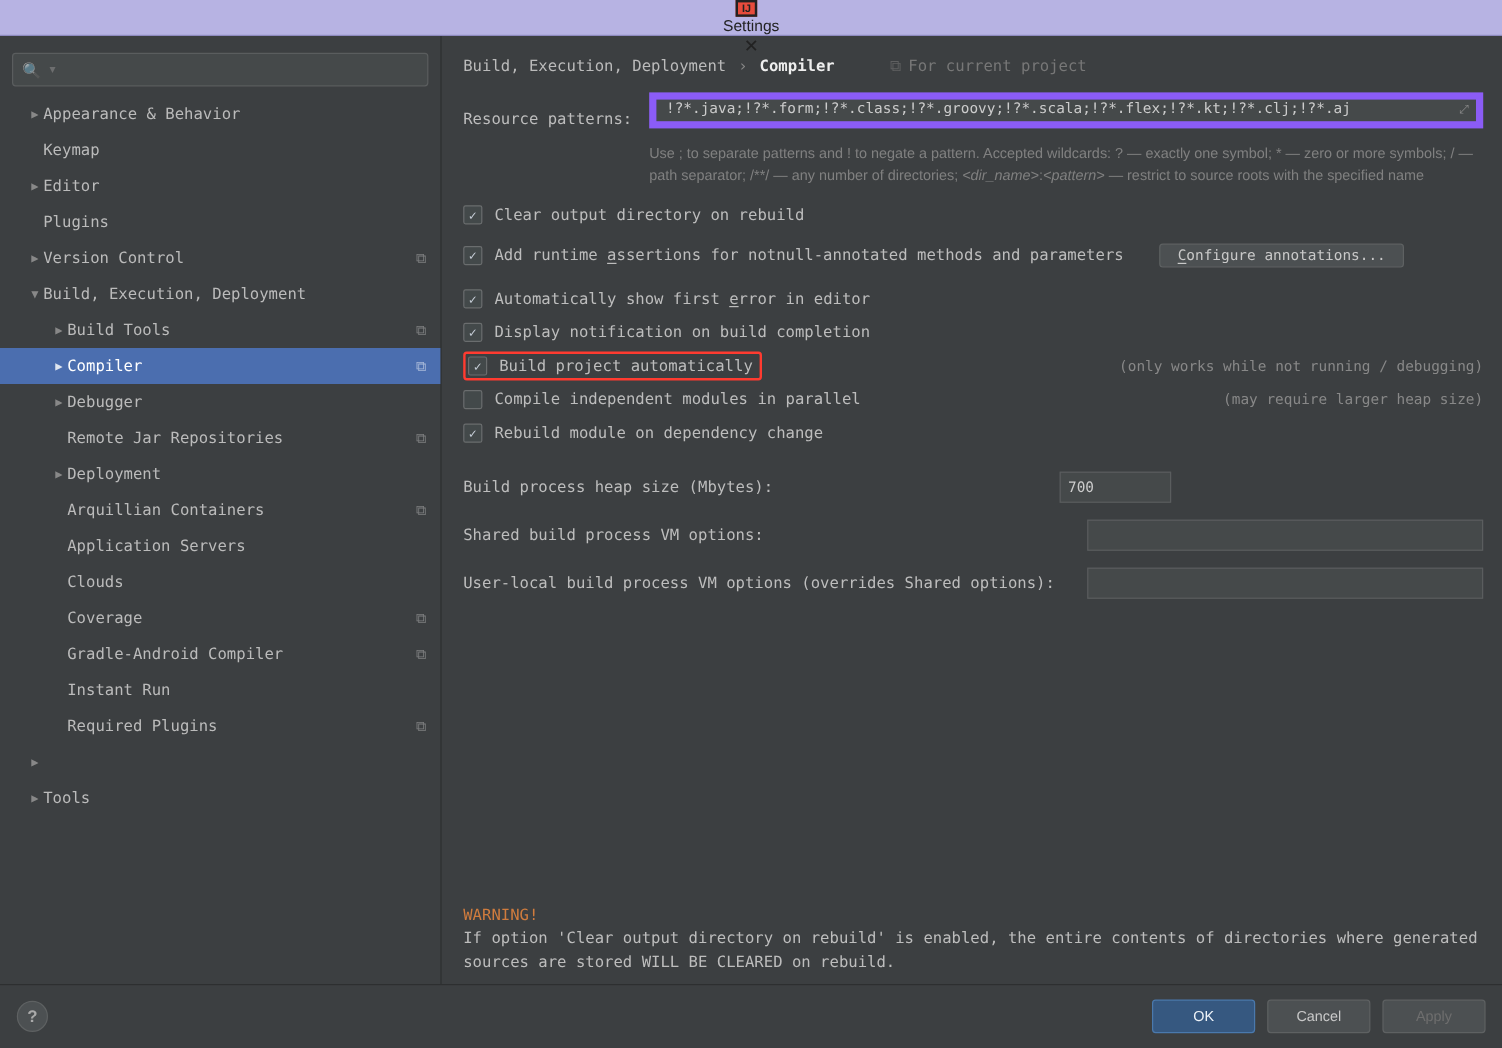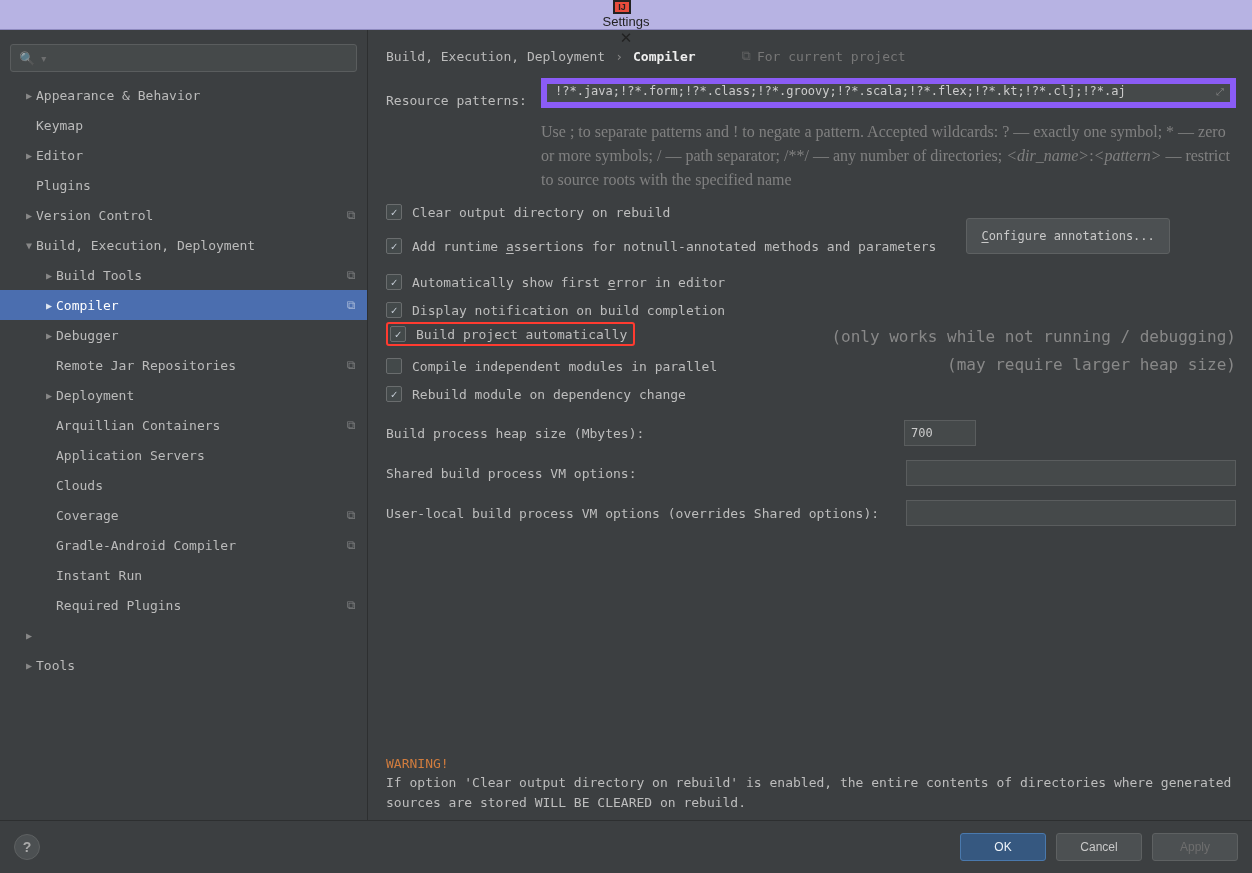--- a/index.html
+++ b/index.html
@@ -62,46 +62,46 @@
   .form-label { width:155px; flex-shrink:0; padding-top:6px; font-size:13px; color:#bdbdbd; }
   .text-input {
     flex:1; height:30px; background:#45494a; border:6px solid #8b5cf6; color:#ccc;
     padding:0 8px; font-family:"Consolas","Menlo",monospace; font-size:12px;
     position:relative;
   }
   .text-input .expand-icon {
     position:absolute; right:6px; bottom:4px; font-size:10px; color:#888;
   }
   .hint {
-    color:#808080; font-size:16px; line-height:1.5; padding-left:155px; margin-top:6px; 
-    font-family:Liberation Serif, serif;
+    color:#808080; font-size:12px; line-height:1.5; padding-left:155px; margin-top:6px; margin-bottom:10px;
+    font-family:Liberation Sans, sans-serif;
   }
   .hint .em { font-style: italic; color:#808080; }
 
-  .chk-row { display:flex; align-items:flex-end; height:28px; gap:10px; }
+  .chk-row { display:flex; align-items:center; height:28px; gap:10px; }
   .chk-box {
     width:16px; height:16px; border:1px solid #6a6d6e; background:#43494a; border-radius:2px;
     display:flex; align-items:center; justify-content:center; font-size:11px; color:#c5cdd6;
   }
   .chk-box.checked::after { content:"✓"; }
   .chk-label { color:#bdbdbd; }
-  .chk-note { margin-left:auto; color:#888; font-size:16px;}
+  .chk-note { margin-left:auto; color:#888; font-size:12px;}
   .btn-inline {
-    background:#4c5052; border:1px solid #5e6162; color:#c9c9c9; height:36px;
+    background:#4c5052; border:1px solid #5e6162; color:#c9c9c9; height:20px;
     padding:0 14px; border-radius:3px; margin-left:20px; cursor:pointer;
     font-family:"Consolas","Menlo",monospace; font-size:12px;
   }
 
   .highlighted {
     border:2px solid #ff3b30; border-radius:3px; padding:2px 6px 2px 2px;
     display:inline-flex; align-items:center; gap:10px;
   }
 
   .small-input {
-    width:72px; height:26px; background:#45494a; border:1px solid #5a5d5e; color:#ccc;
+    width:93px; height:26px; background:#45494a; border:1px solid #5a5d5e; color:#ccc;
     padding:12px 6px; font-family:"Consolas","Menlo",monospace; font-size:12px;
   }
   .wide-input {
     width:330px; height:26px; background:#45494a; border:1px solid #5a5d5e; color:#ccc;
     padding:0 6px; font-family:"Consolas","Menlo",monospace; font-size:12px;
   }
 
   .row-pair { display:flex; align-items:center; margin-top:14px; }
   .row-pair .lbl { flex:0 0 auto; color:#bdbdbd; }
   .row-pair .gap { flex:1; }

